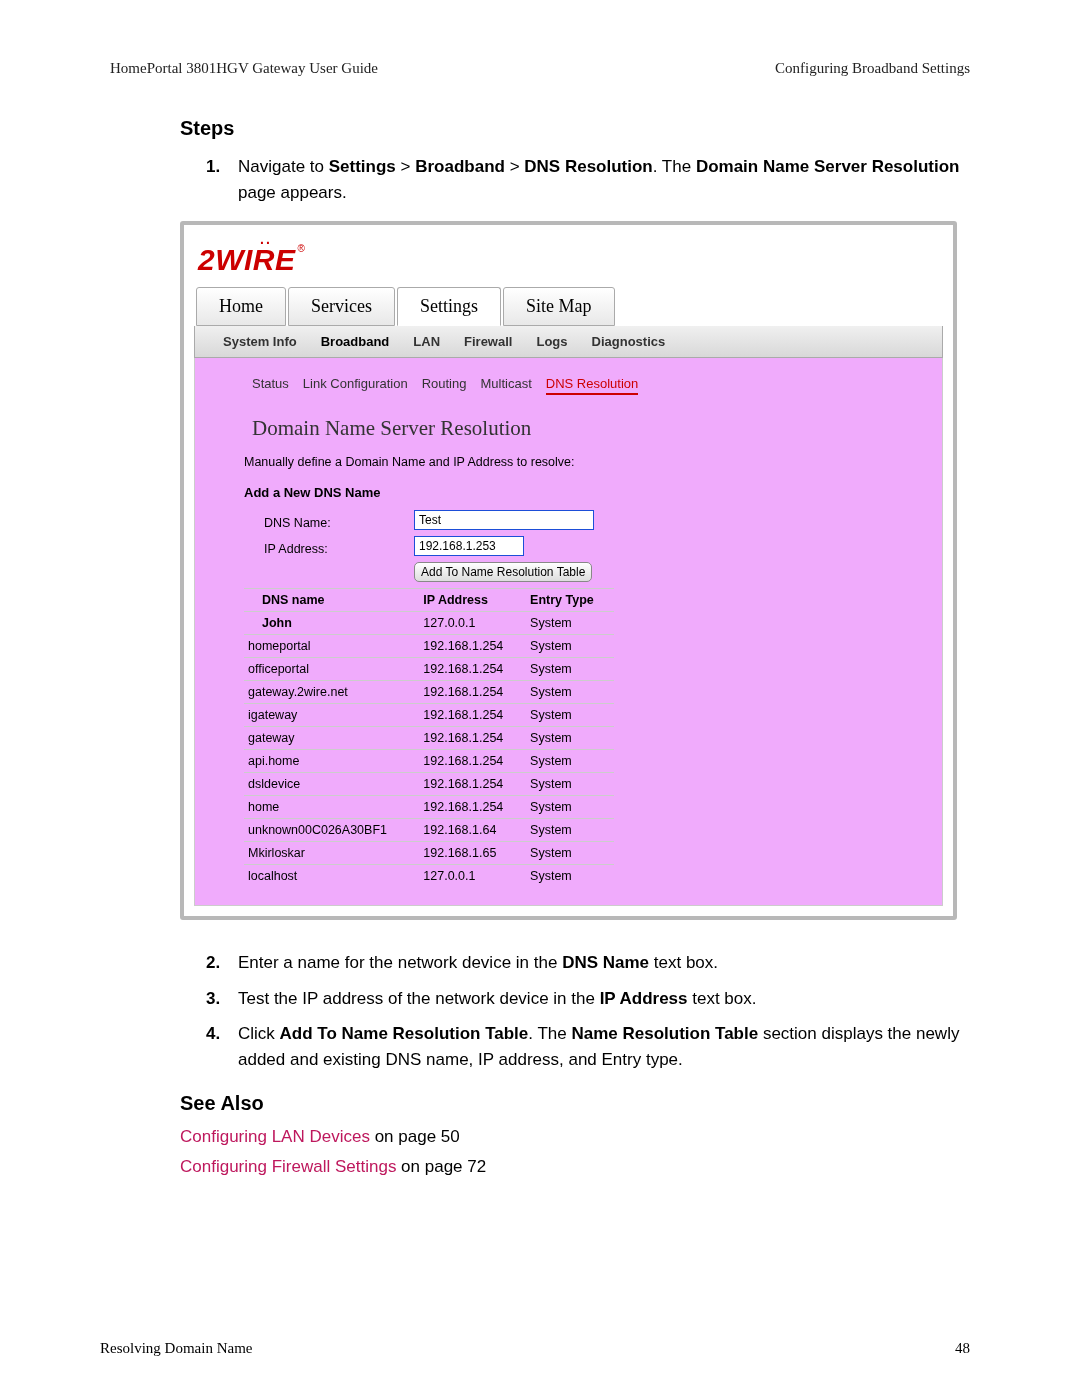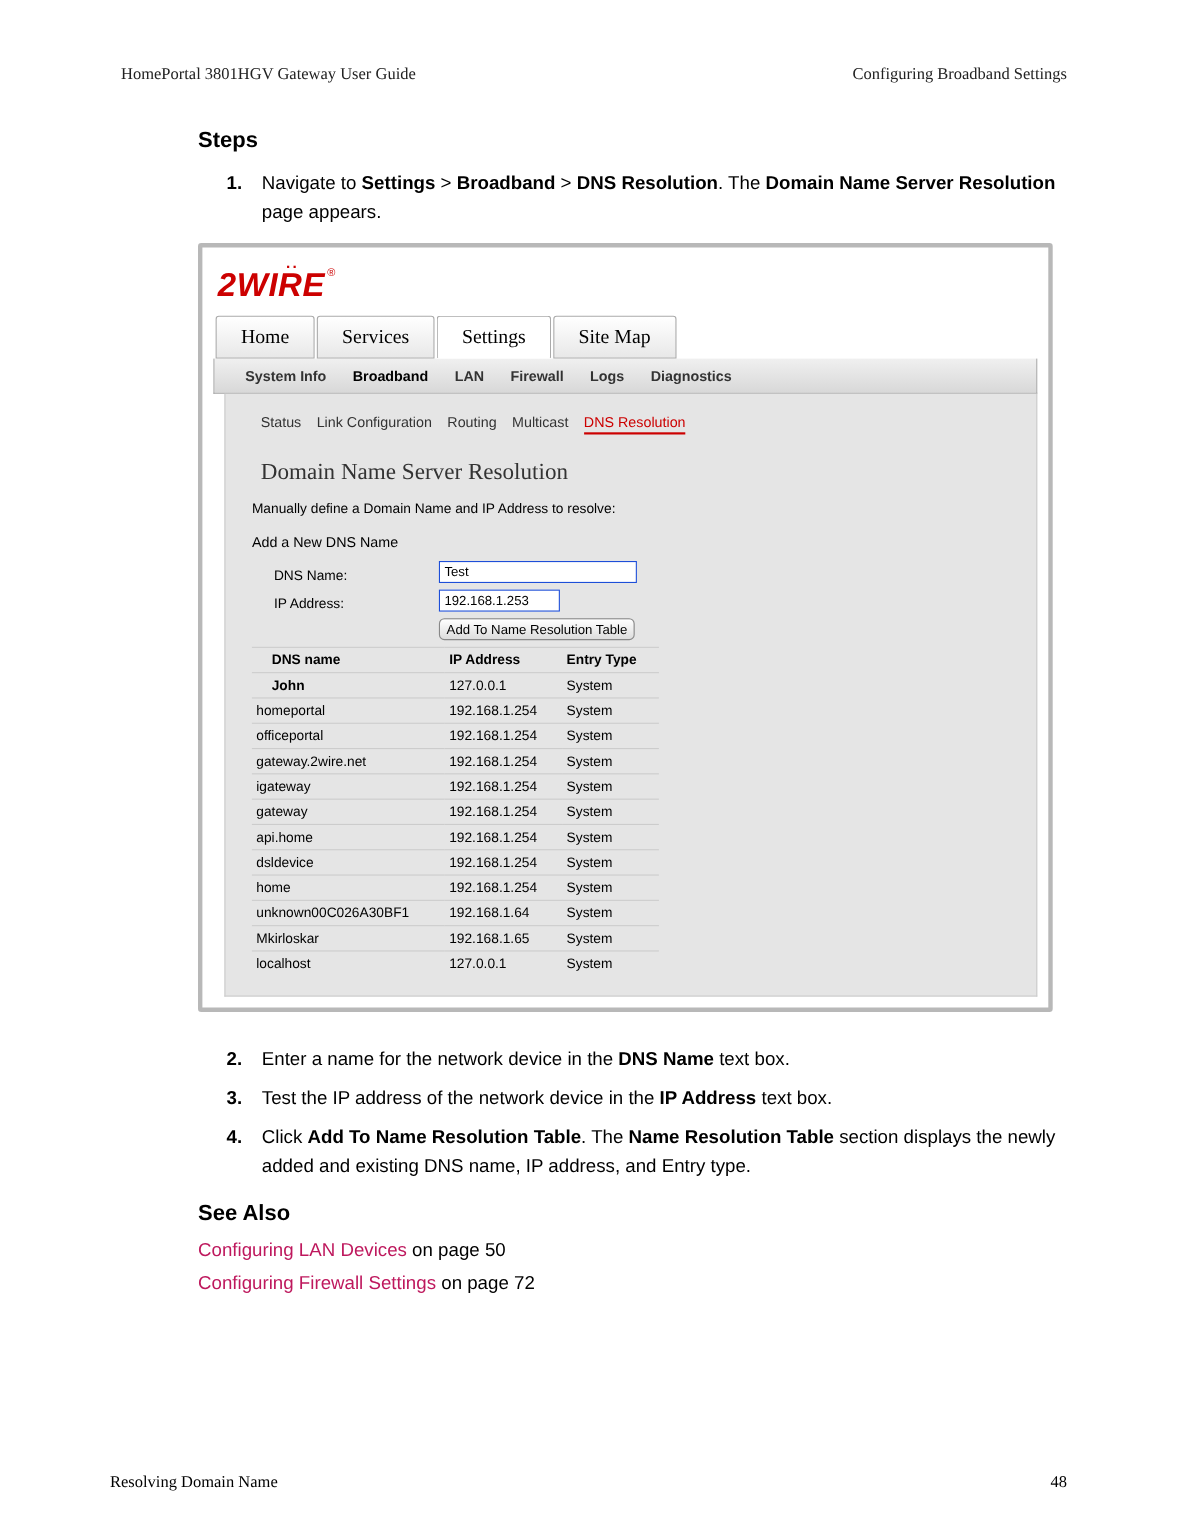--- a/index.html
+++ b/index.html
@@ -118,25 +118,24 @@
     font-family: Verdana, sans-serif;
     font-size: 13px;
     font-weight: bold;
     color: #333;
   }
   .subtab-bar .selected { color: #000; }
   .content-box {
     border: 1px solid #ccc;
     border-top: none;
     margin-top: 0;
-    padding: 14px 12px 18px 4px;
+    padding: 14px 12px 18px 29px;
     font-family: Verdana, Arial, sans-serif;
     font-size: 13px;
-    background: #e5e5e5;
-    margin-left: 10px;
+    background: #f0abfc;
   }
   .tertiary-tabs {
     display: flex;
     gap: 14px;
     font-size: 13px;
     padding: 4px 28px 6px 28px;
     border-bottom: 1px solid transparent;
     margin-bottom: 14px;
     font-family: Verdana, sans-serif;
   }
@@ -150,21 +149,21 @@
     font-family: Georgia, serif;
     font-size: 21px;
     color: #333;
     margin: 10px 0 14px 28px;
   }
   .subtext {
     font-size: 12.5px;
     margin: 0 0 16px 20px;
   }
   .sub-heading {
-    font-weight: normal;
+    font-weight: bold;
     font-size: 13px;
     margin: 0 0 10px 20px;
   }
   .form-row {
     display: flex;
     align-items: flex-end;
     margin: 0 0 6px 40px;
     font-size: 12.5px;
   }
   .form-row label { width: 150px; }

